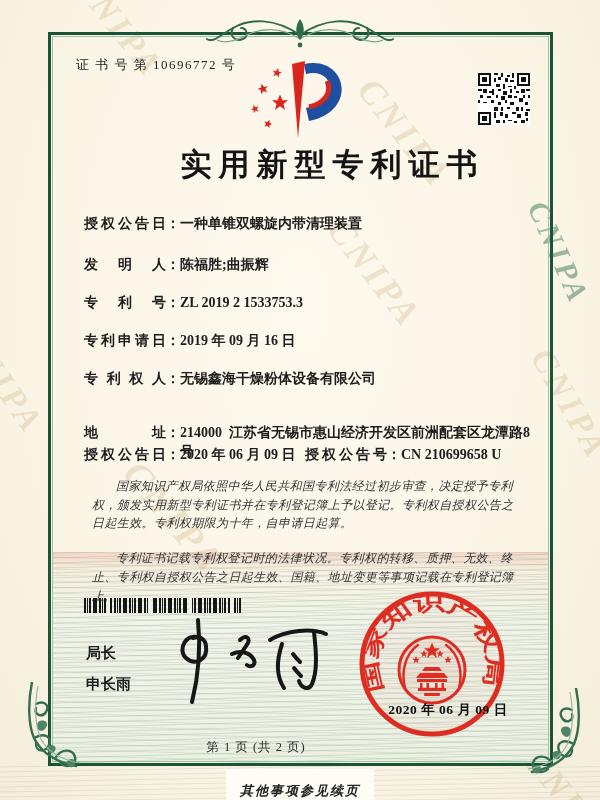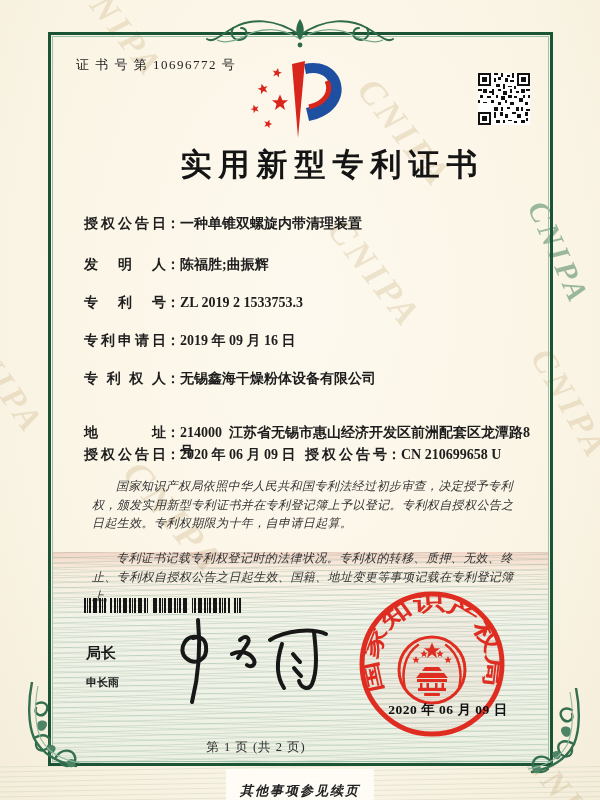--- a/index.html
+++ b/index.html
@@ -75,21 +75,21 @@
   .paras p{ margin:16px; text-indent:2em; }
   
   .barcode{
     position:absolute; left:84px; top:598px; width:158px; height:15px; z-index:3;
     background:
       repeating-linear-gradient(90deg, transparent 0 23px, #eef1e6 23px 26px, transparent 26px 41px),
       repeating-linear-gradient(90deg, #161616 0 2px, transparent 2px 5px),
       repeating-linear-gradient(90deg, #161616 0 1px, transparent 1px 3px);
   }
   .director-label{ position:absolute; left:86px; top:644px; font-family:"Liberation Sans","DejaVu Sans",sans-serif; font-size:15px; font-weight:600; z-index:3; }
-  .director-name { position:absolute; left:86px; top:675px; font-family:"Liberation Sans","DejaVu Sans",sans-serif; font-size:11px; font-weight:600; z-index:3; }
+  .director-name { position:absolute; left:86px; top:675px; font-family:"Liberation Sans","DejaVu Sans",sans-serif; font-size:15px; font-weight:600; z-index:3; }
   .signature{ position:absolute; left:162px; top:610px; z-index:3; }
   .seal{ position:absolute; left:352px; top:584px; z-index:3; opacity:0.95; }
   .seal-date{
     position:absolute; left:362px; top:701px; width:172px; text-align:center;
     font-size:13.5px; font-weight:600; color:#101010; z-index:4; letter-spacing:0.5px;
   }
   .page-no{ position:absolute; left:48px; top:739px; width:416px; text-align:center; font-size:12.5px; color:#2b2b2b; z-index:2; letter-spacing:1px; }
   .continuation{ position:absolute; left:0; top:769px; width:600px; text-align:center; z-index:2; }
   .continuation span{
     display:inline-block; background:rgba(255,253,247,0.92); padding:13px 14px;

